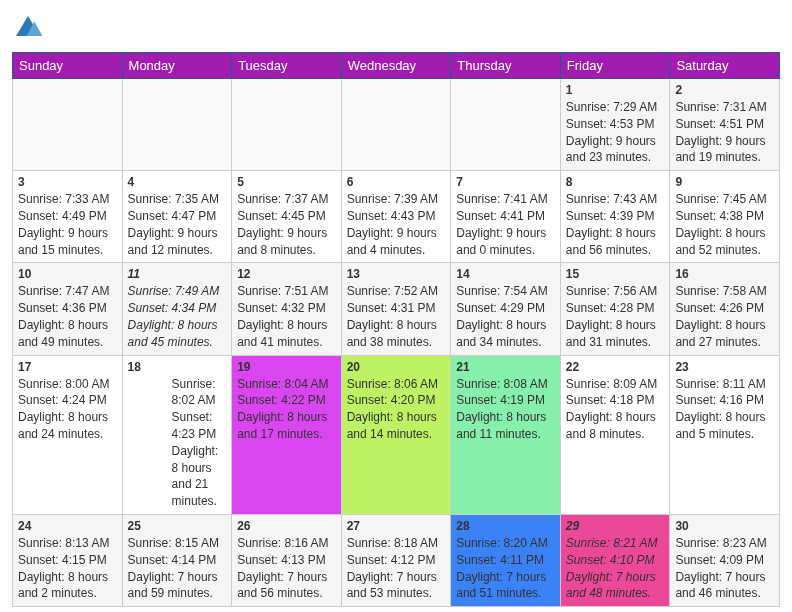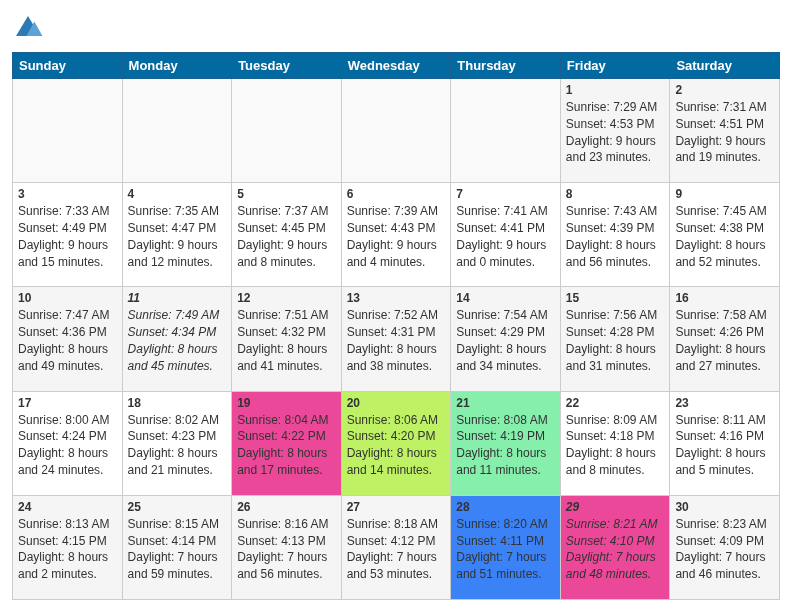--- a/index.html
+++ b/index.html
@@ -51,26 +51,26 @@
       font-size: 16px;
       color: #555;
     }
     .calendar {
       flex: 1;
       border-collapse: collapse;
       width: 100%;
       table-layout: fixed;
     }
     .calendar th {
-      background-color: #0369a1;
+      background-color: #a21caf;
       color: white;
       text-align: left;
       padding: 5px 6px;
       font-size: 13px;
-      font-weight: bold;
+      font-weight: normal;
       border: 1px solid #1a5f8f;
     }
     .calendar td {
       border: 1px solid #ccc;
       vertical-align: top;
       padding: 4px 5px;
       font-size: 10.5px;
       color: #333;
       height: 80px;
       background: #fff;
@@ -255,26 +255,26 @@
         <tr>
           <td style="background: rgb(255, 255, 255);">
             <div class="day-number">17</div>
             <div class="day-info" style="white-space: pre-line;">Sunrise: 8:00 AM
 Sunset: 4:24 PM
 Daylight: 8 hours
 and 24 minutes.</div>
           </td>
           <td style="background: rgb(255, 255, 255);">
             <div class="day-number">18</div>
-            <div class="day-info" style="white-space: pre-line;">Sunrise: 8:02 AM
+            <div class="day-info" style="white-space: pre-line; margin-left: 44px;">Sunrise: 8:02 AM
 Sunset: 4:23 PM
 Daylight: 8 hours
 and 21 minutes.</div>
           </td>
-          <td style="background: #ec4899; margin-top: 37px;">
+          <td style="background: #d946ef; margin-top: 37px;">
             <div class="day-number">19</div>
             <div class="day-info" style="white-space: pre-line;">Sunrise: 8:04 AM
 Sunset: 4:22 PM
 Daylight: 8 hours
 and 17 minutes.</div>
           </td>
           <td style="background: #bef264;">
             <div class="day-number">20</div>
             <div class="day-info" style="white-space: pre-line;">Sunrise: 8:06 AM
 Sunset: 4:20 PM

